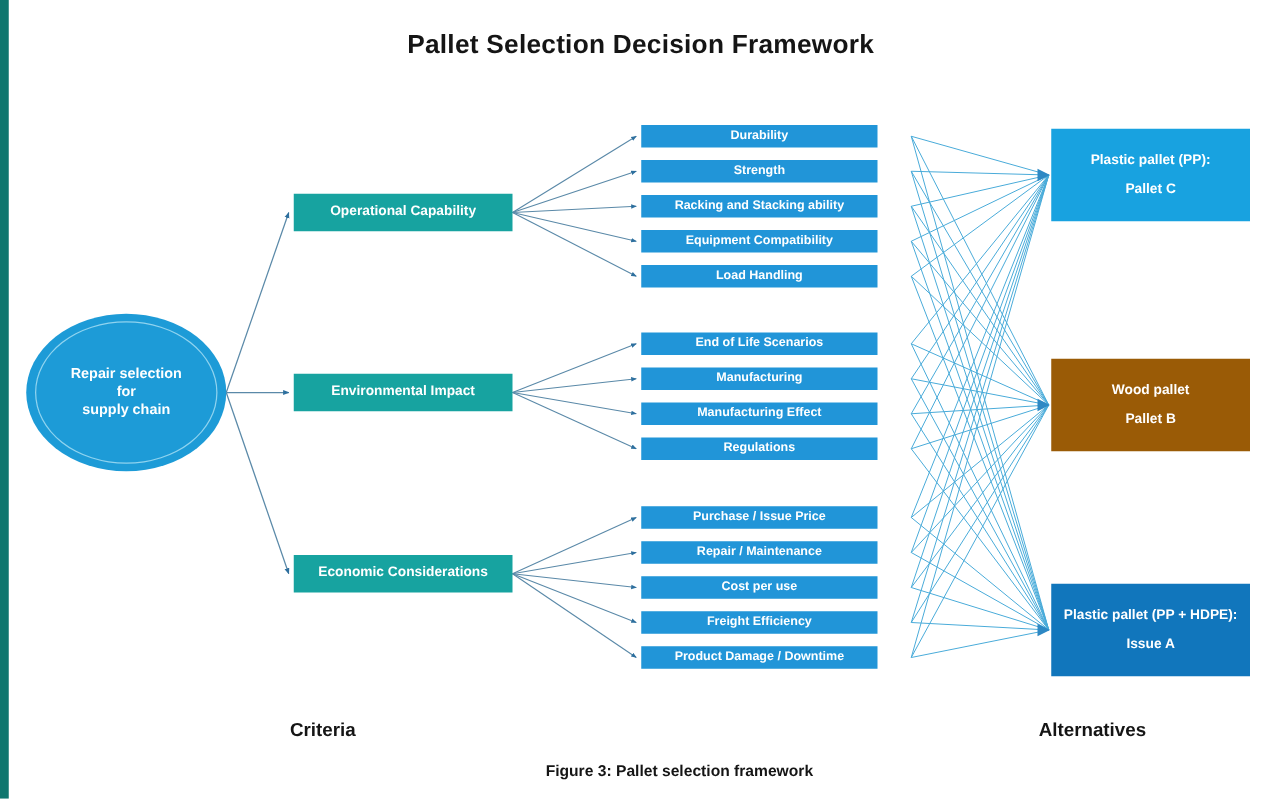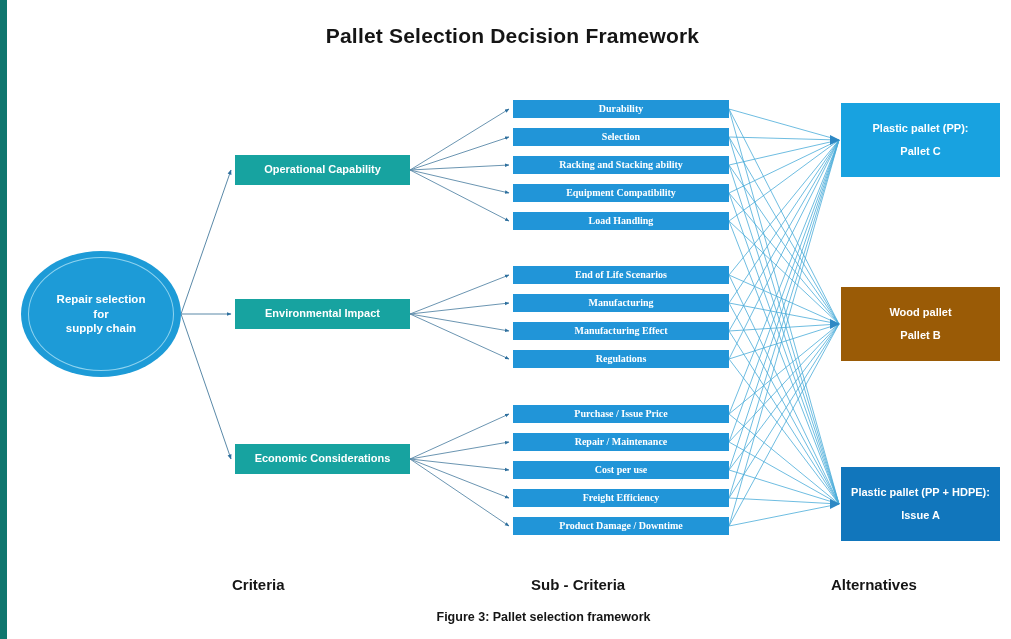--- a/index.html
+++ b/index.html
@@ -70,25 +70,24 @@
   }
   .criteria-node {
     background: #17a3a0;
     width: 175px;
     height: 30px;
     font-size: 11px;
     left: 228px;
   }
   .sub-node {
     background: #2195d8;
-    width: 216px;
+    width: 189px;
     height: 18px;
     font-size: 10px;
     left: 506px;
-    font-family: Liberation Serif, serif;
   }
   .alt-node {
     width: 159px;
     height: 74px;
     font-size: 11px;
     flex-direction: column;
     left: 834px;
   }
   .alt-line { display: block; }
   .alt-line.second { margin-top: 9px; }
@@ -214,21 +213,21 @@
     <span>Environmental Impact</span>
   </div>
   <div class="node criteria-node" style="top:444px">
     <span>Economic Considerations</span>
   </div>
 
   <div class="node sub-node" style="top:100px">
     <span>Durability</span>
   </div>
   <div class="node sub-node" style="top:128px">
-    <span>Selection</span>
+    <span>Strength</span>
   </div>
   <div class="node sub-node" style="top:156px">
     <span>Racking and Stacking ability</span>
   </div>
   <div class="node sub-node" style="top:184px">
     <span>Equipment Compatibility</span>
   </div>
   <div class="node sub-node" style="top:212px">
     <span>Load Handling</span>
   </div>
@@ -269,18 +268,17 @@
   <div class="node alt-node" style="top:287px; background:#9a5b06">
     <span class="alt-line">Wood pallet</span>
     <span class="alt-line second">Pallet B</span>
   </div>
   <div class="node alt-node" style="top:467px; background:#1176bc">
     <span class="alt-line">Plastic pallet (PP + HDPE):</span>
     <span class="alt-line second">Issue A</span>
   </div>
 
   <div class="col-label" style="left:225px; width:180px">Criteria</div>
-  <div class="col-label" style="left:524px; width:180px">Sub - Criteria</div>
   <div class="col-label" style="left:824px; width:180px">Alternatives</div>
 
   <div id="caption">Figure 3: Pallet selection framework</div>
 
 </div>
 
 </body></html>

